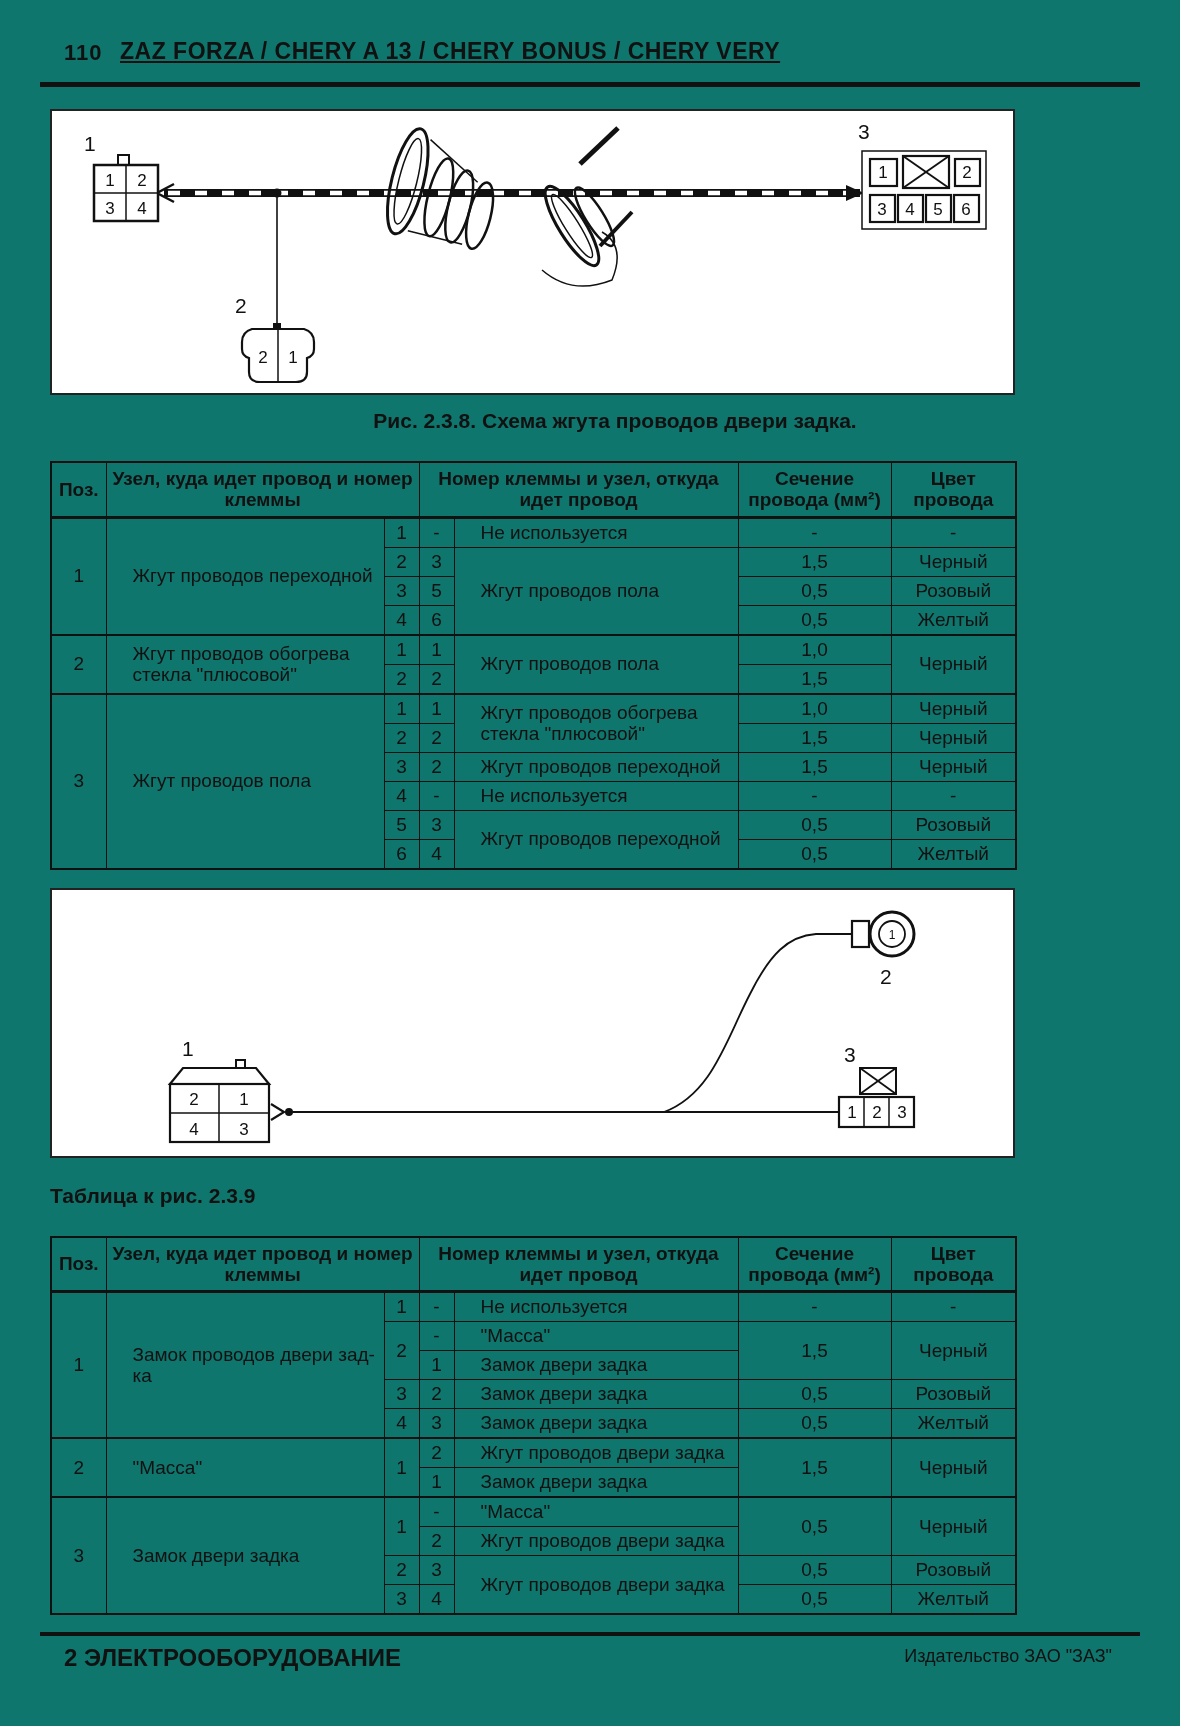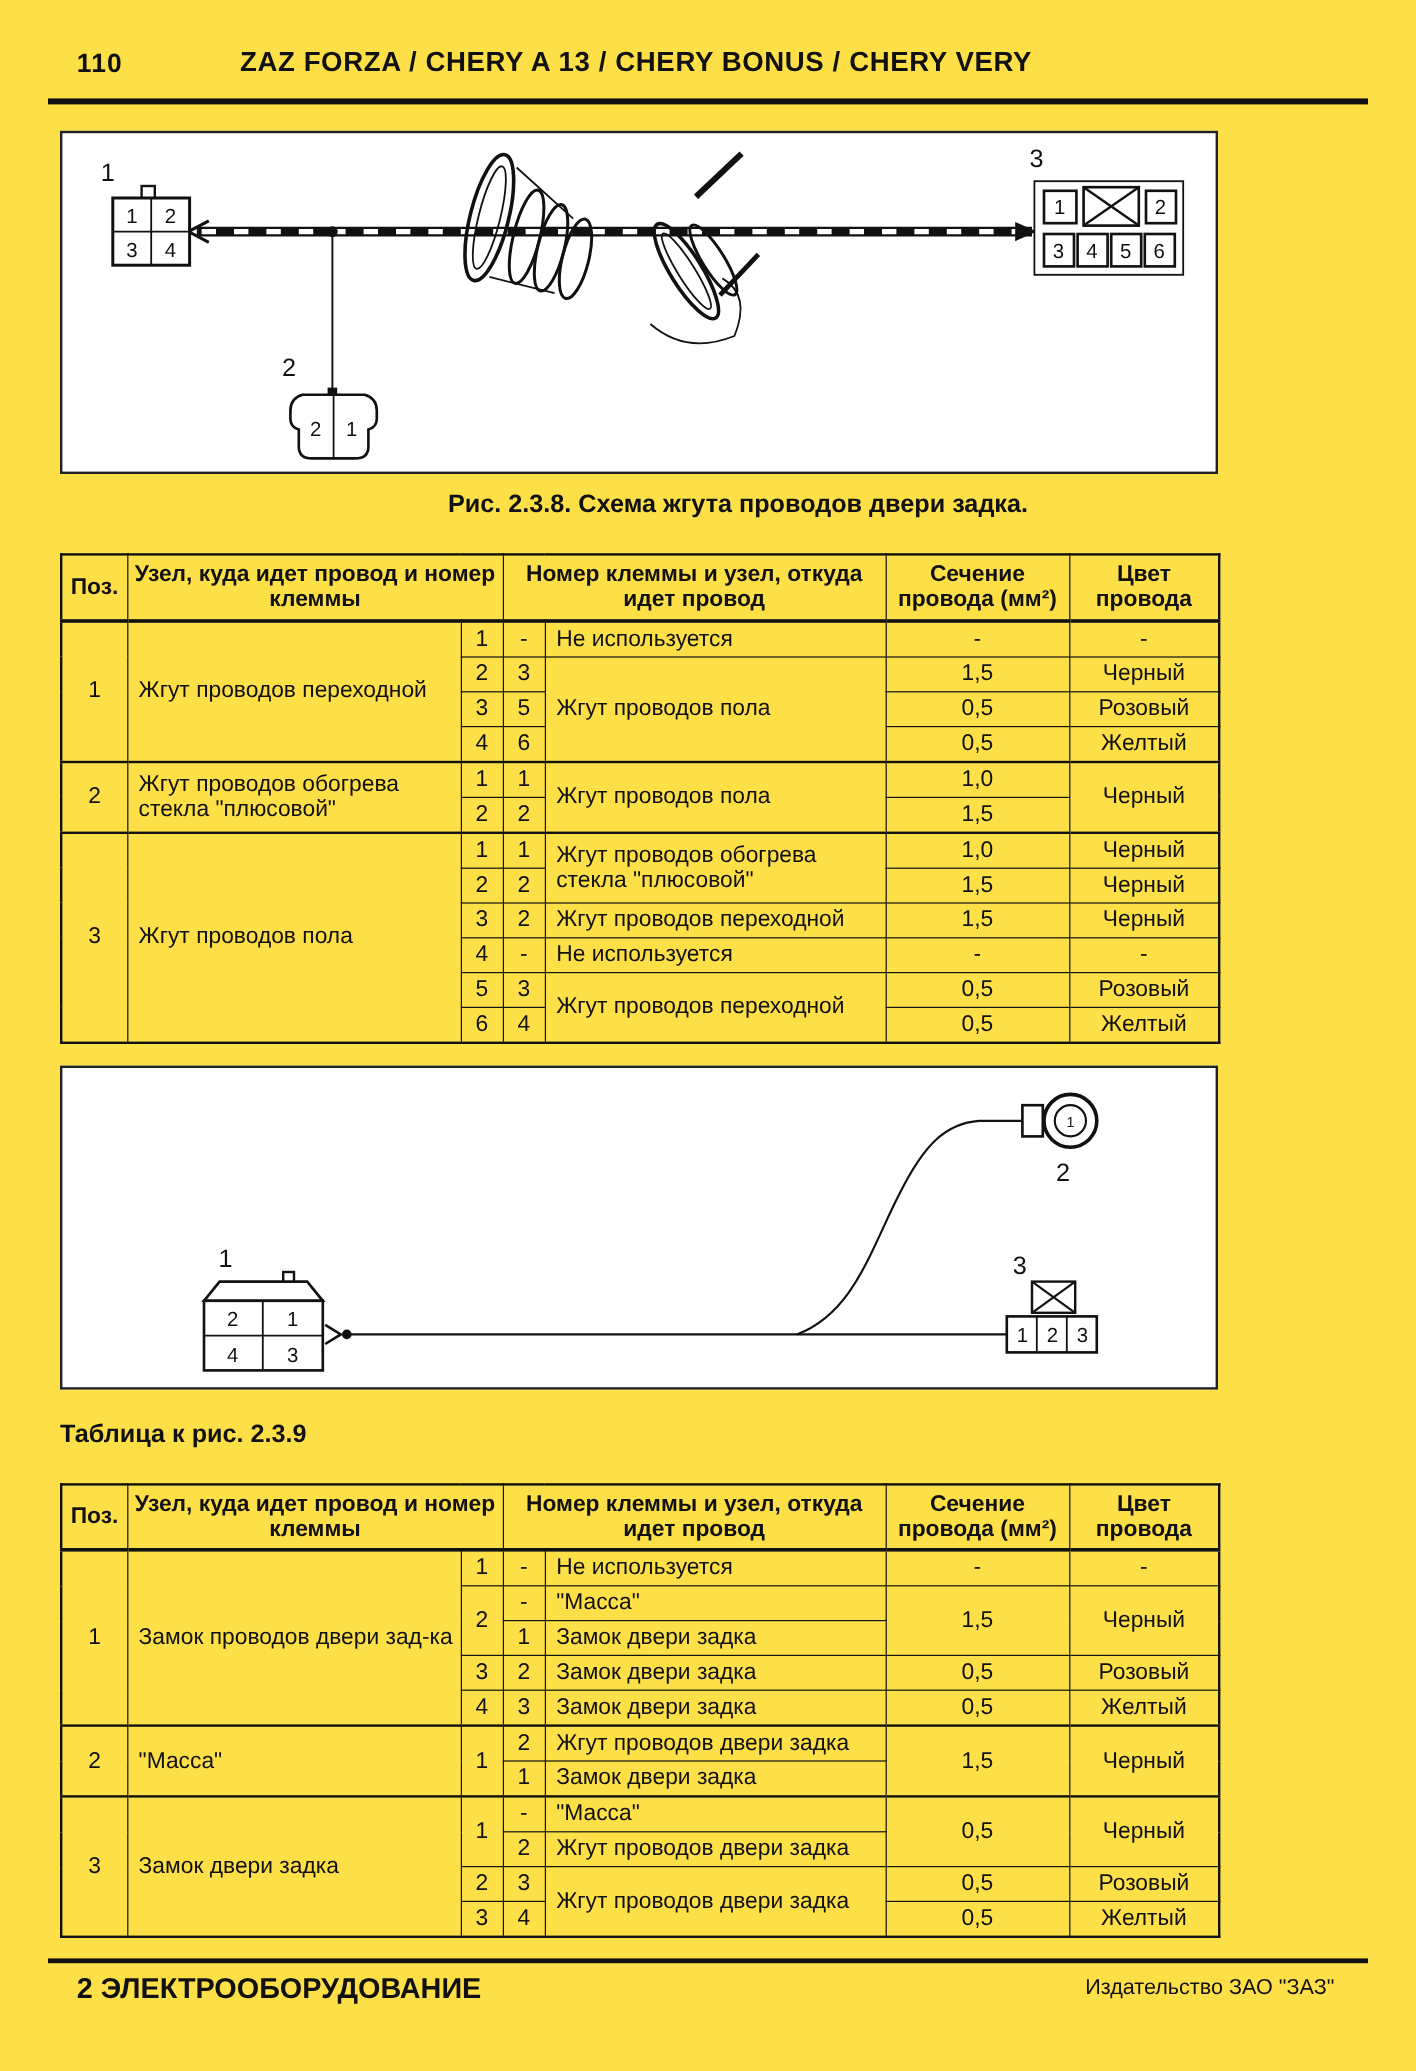--- a/index.html
+++ b/index.html
@@ -1,41 +1,41 @@
 <!DOCTYPE html>
 <html><head>
 <meta charset="utf-8">
 <style>
   html,body{margin:0;padding:0;background:#e8e8e8;}
-  .sheet{position:relative;width:1180px;height:1726px;background:#fde047;color:#111;
+  .sheet{position:relative;width:1180px;height:1726px;background:#0f766e;color:#111;
          font-family:"Liberation Sans",sans-serif;overflow:hidden;}
   .content{position:absolute;left:0;top:0;width:1180px;}
 
   
   .page-head{position:relative;height:40px;margin-top:38px;}
   .page-num{position:absolute;left:64px;top:2px;font-size:22px;font-weight:bold;letter-spacing:1px;}
-  .head-title{position:absolute;left:120px;right:240px;top:0;text-align:center;
-              font-size:23px;font-weight:bold;letter-spacing:.5px;}
+  .head-title{position:absolute;left:120px;right:240px;top:0;text-align:left;
+              font-size:23px;font-weight:bold;letter-spacing:.5px;text-decoration:underline;}
   .head-rule{margin:4px 0 0 40px;width:1100px;height:5px;background:#111;}
 
   
   .figbox{position:relative;margin-left:50px;width:961px;border:2px solid #222;background:#fff;}
   .figbox svg{display:block;}
   .fig1{margin-top:22px;height:282px;}
   .fig2{margin-top:18px;height:266px;}
   .caption{margin:14px 0 0 50px;font-size:21px;font-weight:bold;text-align:center;}
   .tbl-label{margin:26px 0 0 50px;font-size:21px;font-weight:bold;}
 
   
   table.wiring{border-collapse:collapse;table-layout:fixed;margin:28px 0 0 50px;width:965px;
                border:2px solid #111;}
   .wiring th,.wiring td{border:1px solid #111;text-align:center;font-size:19px;
                padding:1px 4px;height:26px;line-height:1.12;overflow:hidden;}
   .wiring th{font-weight:bold;padding:5px 2px;border-bottom:3px solid #111;}
-  .wiring td.left{text-align:left;padding-left:9px;}
+  .wiring td.left{text-align:left;padding-left:26px;}
   .wiring tr.grp > td{border-top:2px solid #111;}
   col.c-pos{width:55px;} col.c-node1{width:278px;} col.c-na{width:35px;} col.c-nb{width:35px;}
   col.c-node2{width:284px;} col.c-sec{width:153px;} col.c-col{width:125px;}
 
   
   .footer{position:absolute;left:40px;top:1632px;width:1100px;}
   .foot-rule{height:4px;background:#111;}
   .foot-row{position:relative;height:30px;margin-top:8px;}
   .foot-left{position:absolute;left:24px;top:0;font-size:24px;font-weight:bold;}
   .foot-right{position:absolute;right:28px;top:2px;font-size:18px;}

